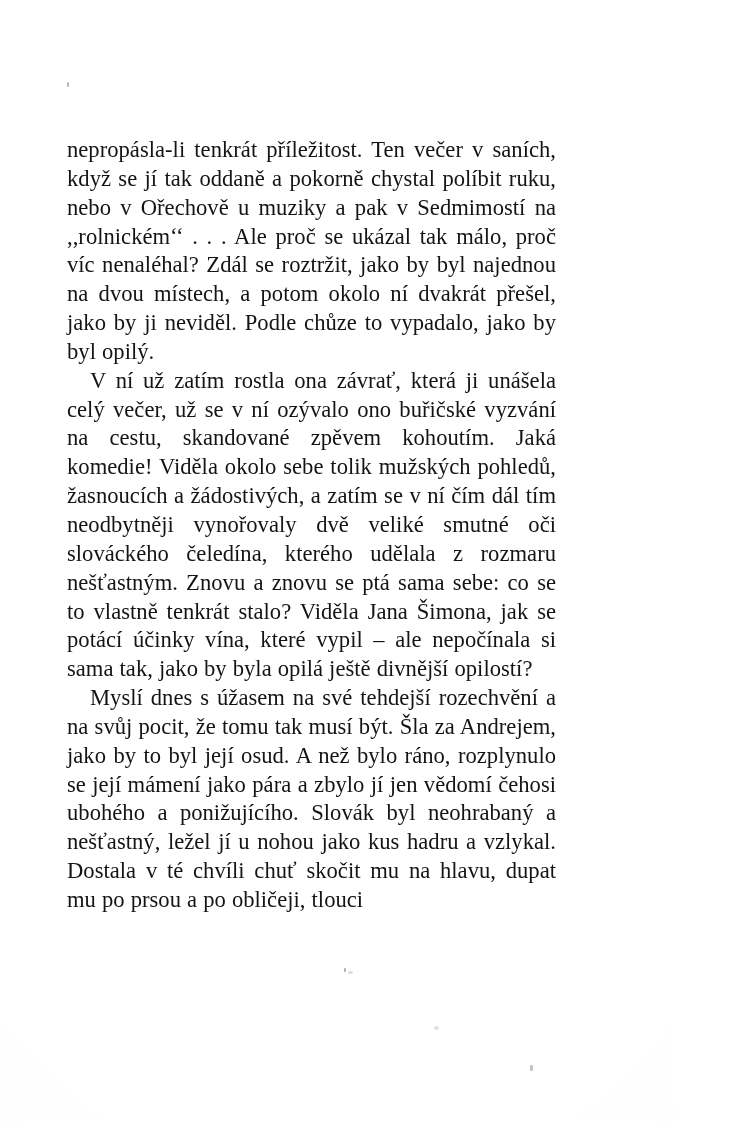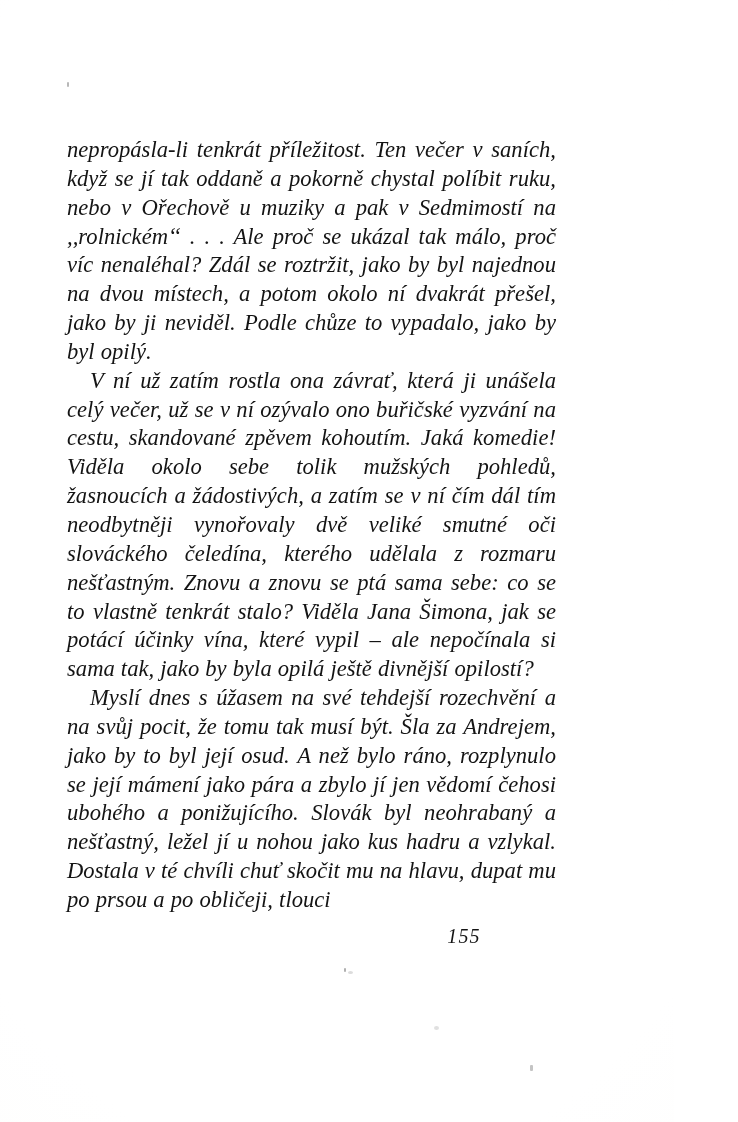--- a/index.html
+++ b/index.html
@@ -12,21 +12,20 @@
     font-family: "Liberation Serif", "DejaVu Serif", serif;
   }
 
   .page {
     position: relative;
     width: 674px;
     height: 1122px;
     margin: 0;
     background: #7dd3fc;
     overflow: hidden;
-    font-style: italic;
   }
 
   
   .paper-texture {
     position: absolute;
     inset: 0;
     background:
       radial-gradient(ellipse 120% 100% at 50% 45%, #ffffff 60%, #fcfcfb 100%);
     pointer-events: none;
   }
@@ -92,23 +91,20 @@
 <div class="page">
 
   <div class="paper-texture"></div>
 
   <div class="text-block">
     <p class="para">nepropásla-li tenkrát příležitost. Ten večer v saních, když se jí tak oddaně a pokorně chystal políbit ruku, nebo v Ořechově u muziky a pak v Sedmimostí na ,,rolnickém‘‘ . . . Ale proč se ukázal tak málo, proč víc nenaléhal? Zdál se roztržit, jako by byl najednou na dvou místech, a potom okolo ní dvakrát přešel, jako by ji neviděl. Podle chůze to vypadalo, jako by byl opilý.</p>
     <p class="para indent">V ní už zatím rostla ona závrať, která ji unášela celý večer, už se v ní ozývalo ono buřičské vyzvání na cestu, skandované zpěvem kohoutím. Jaká komedie! Viděla okolo sebe tolik mužských pohledů, žasnoucích a žádostivých, a zatím se v ní čím dál tím neodbytněji vynořovaly dvě veliké smutné oči slováckého čeledína, kterého udělala z rozmaru nešťastným. Znovu a znovu se ptá sama sebe: co se to vlastně tenkrát stalo? Viděla Jana Šimona, jak se potácí účinky vína, které vypil – ale nepočínala si sama tak, jako by byla opilá ještě divnější opilostí?</p>
     <p class="para indent">Myslí dnes s úžasem na své tehdejší rozechvění a na svůj pocit, že tomu tak musí být. Šla za Andrejem, jako by to byl její osud. A než bylo ráno, rozplynulo se její mámení jako pára a zbylo jí jen vědomí čehosi ubohého a ponižujícího. Slovák byl neohrabaný a nešťastný, ležel jí u nohou jako kus hadru a vzlykal. Dostala v té chvíli chuť skočit mu na hlavu, dupat mu po prsou a po obličeji, tlouci</p>
   </div>
 
-  <div class="page-number">
-    <span class="pn-inner">155</span>
-  </div>
 
   <span class="speck s1"></span>
   <span class="speck s2"></span>
   <span class="speck s3"></span>
   <span class="speck s4"></span>
   <span class="speck s5"></span>
   <span class="speck s6"></span>
 
 </div>
 

